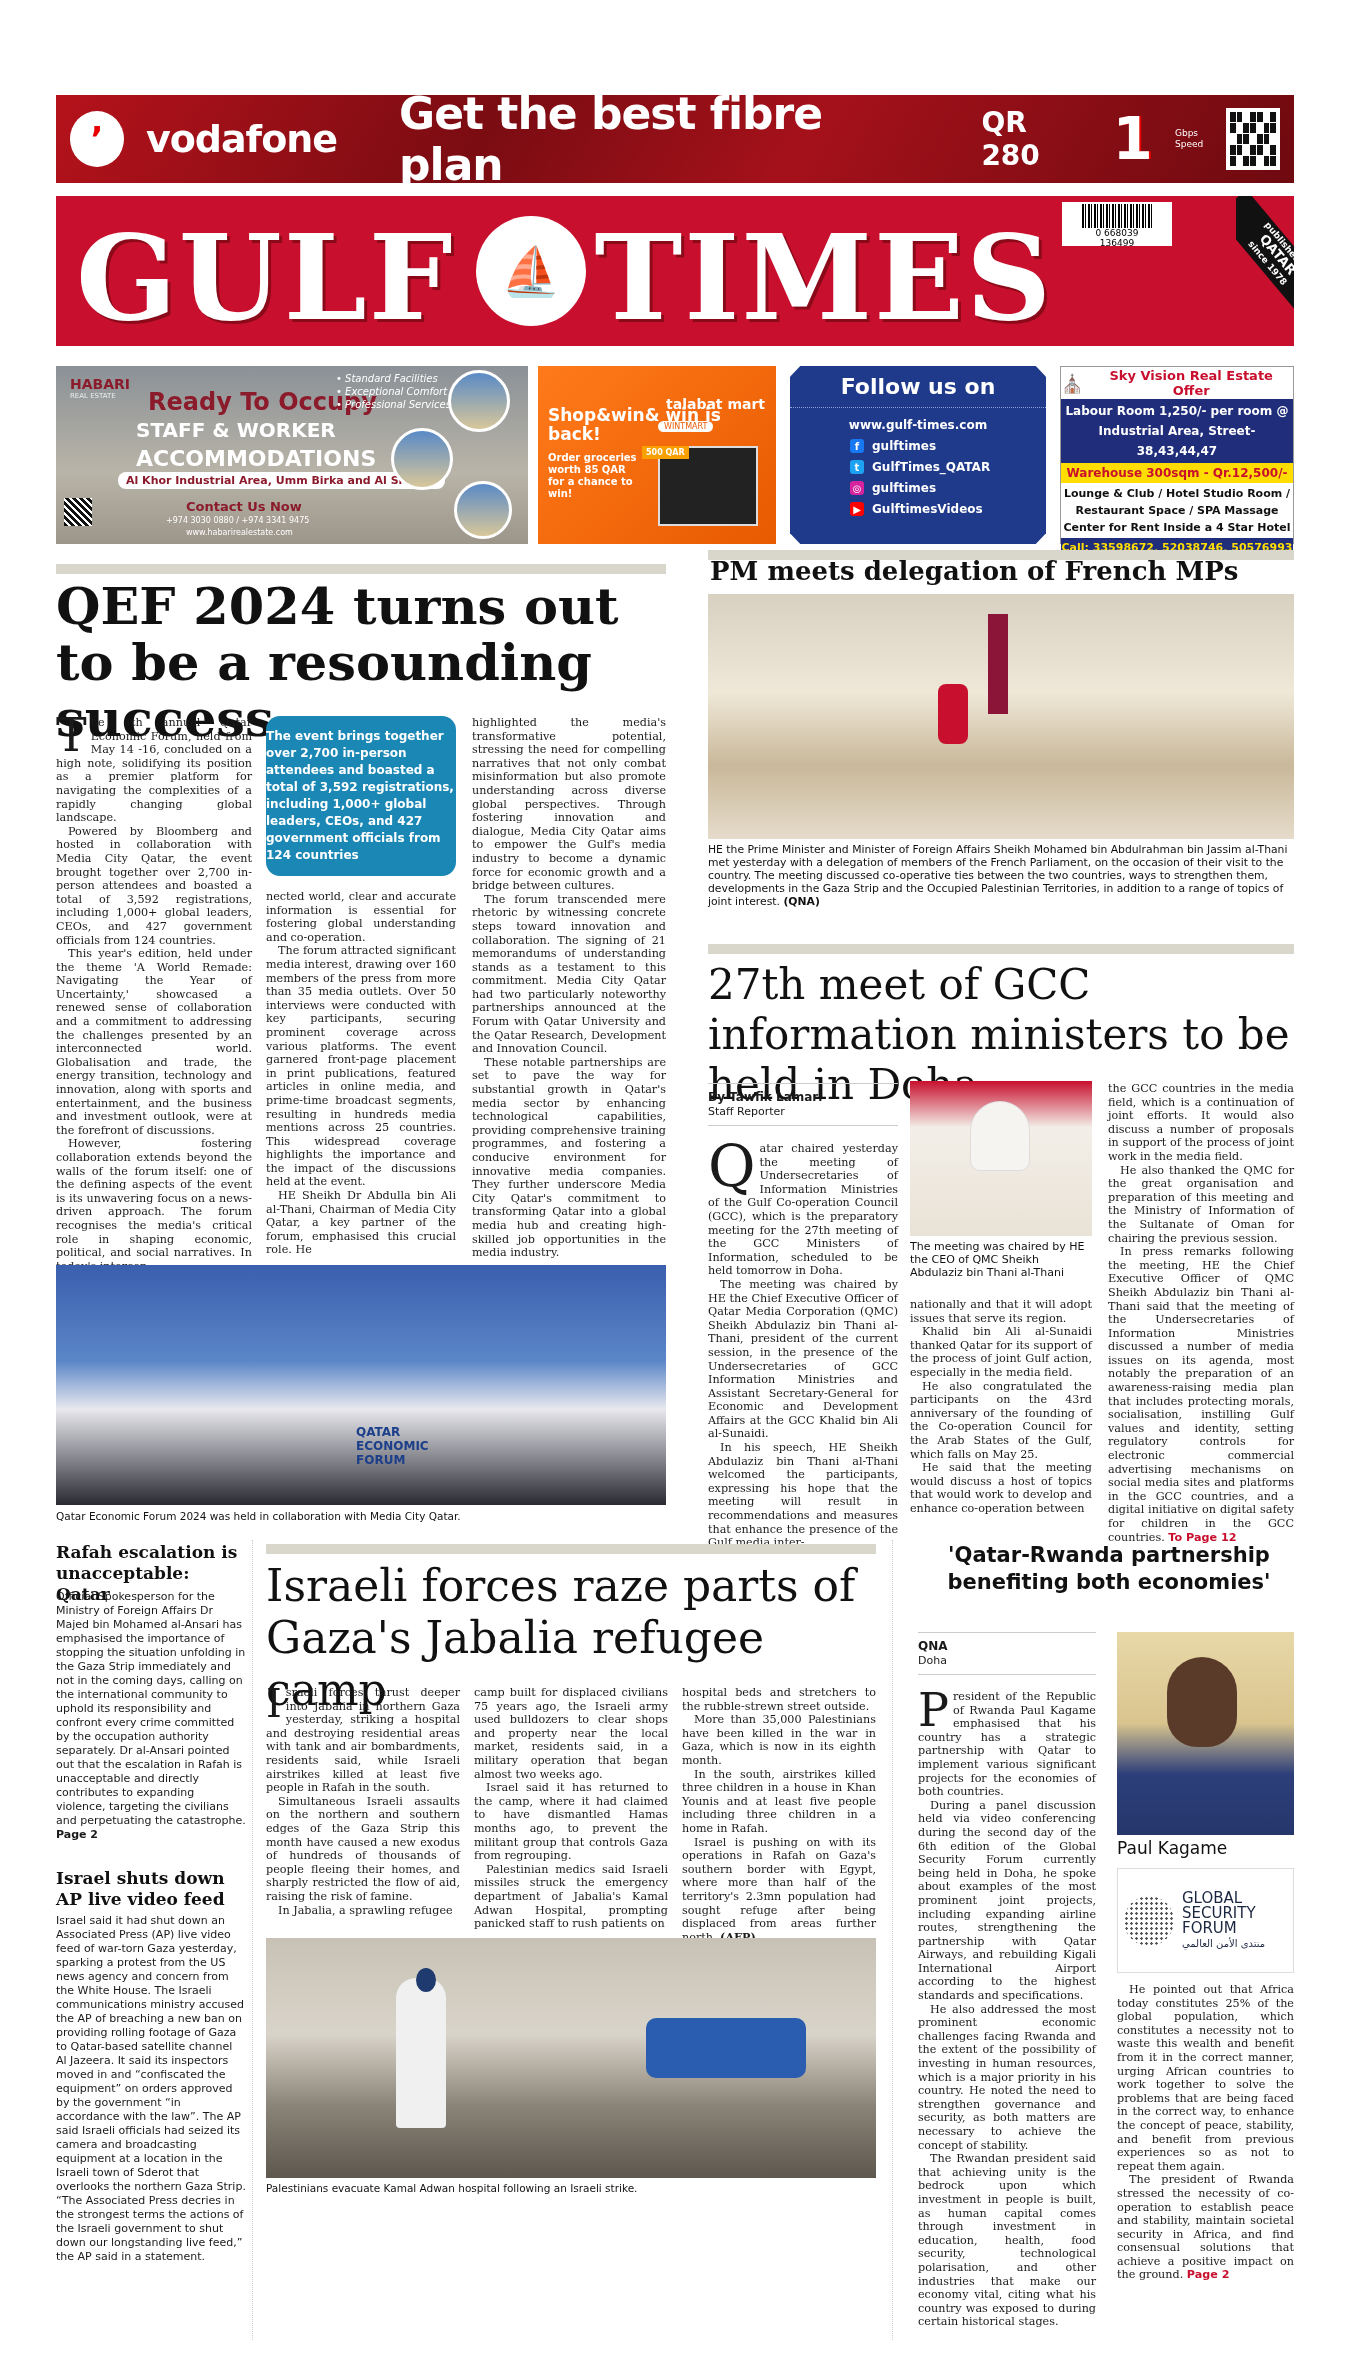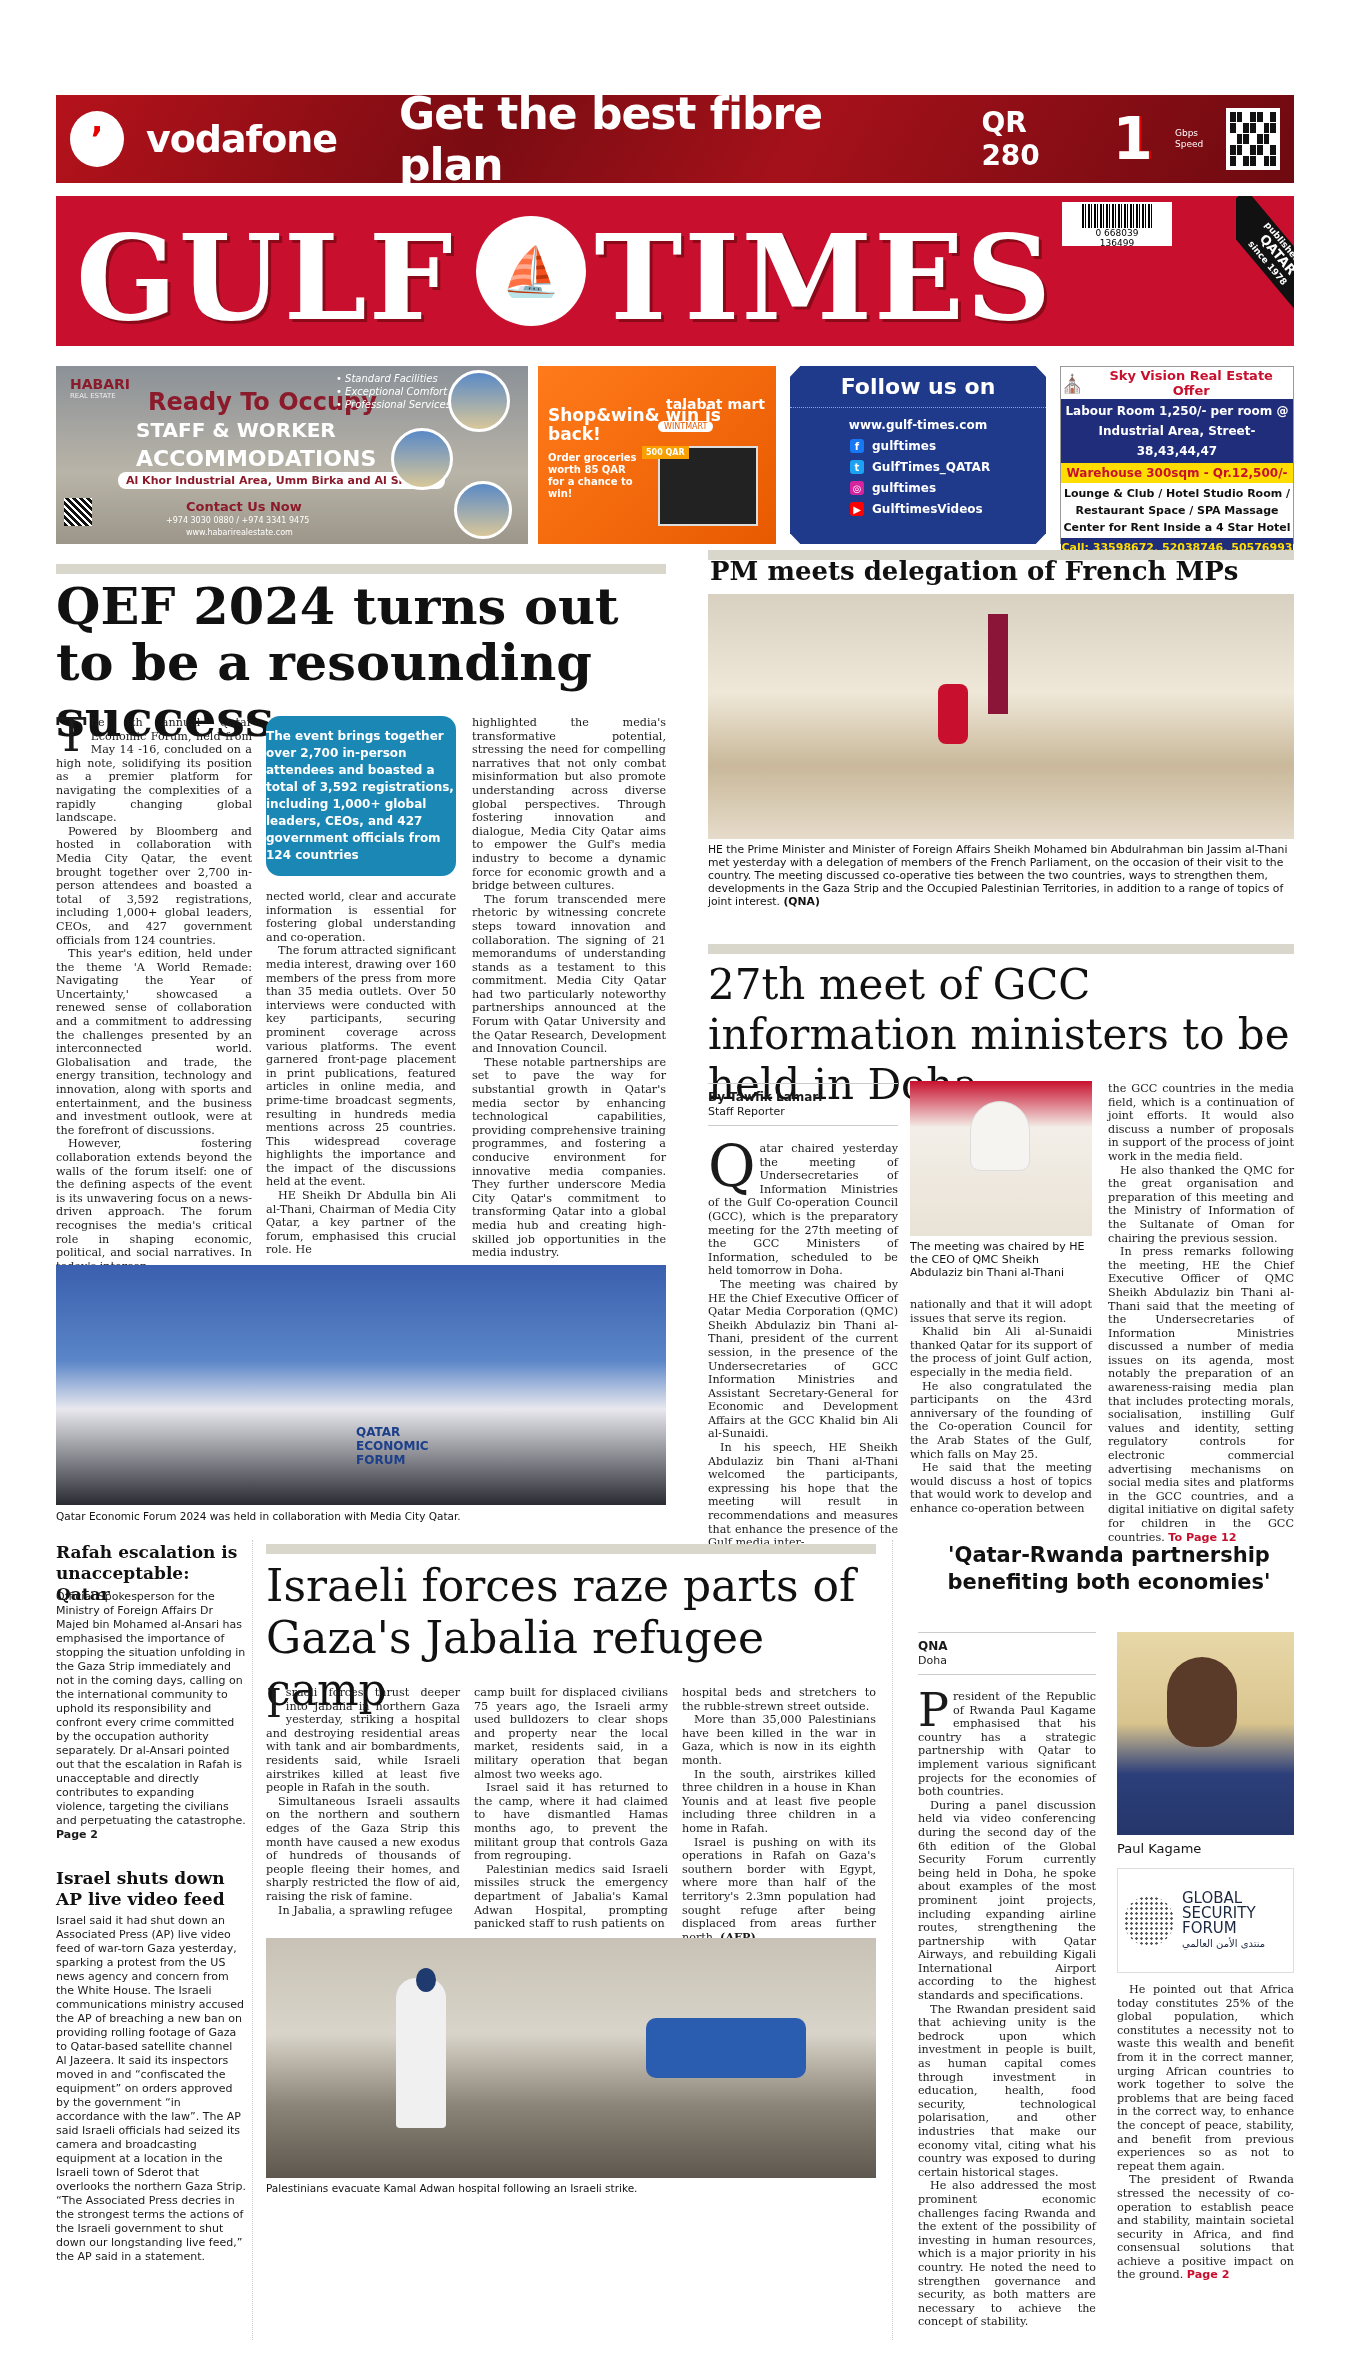--- a/index.html
+++ b/index.html
@@ -310,27 +310,27 @@
 <div class="vrule" style="left:892px;top:1540px;height:800px"></div>
 
 <h2 class="abs sans-hl" style="left:914px;top:1542px;width:390px;font-size:21px;line-height:27px;text-align:center">'Qatar-Rwanda partnership benefiting both economies'</h2>
 <div class="abs byline" style="left:918px;top:1632px;width:178px">
   <b>QNA</b><br>
   <span>Doha</span>
 </div>
 <div class="abs body-text" style="left:918px;top:1690px;width:178px">
   <p class="first"><span class="drop" style="font-size:46px;line-height:40px">P</span><span>resident of the Republic of Rwanda Paul Kagame emphasised that his country has a strategic partnership with Qatar to implement various significant projects for the economies of both countries.</span></p>
   <p>During a panel discussion held via video conferencing during the second day of the 6th edition of the Global Security Forum currently being held in Doha, he spoke about examples of the most prominent joint projects, including expanding airline routes, strengthening the partnership with Qatar Airways, and rebuilding Kigali International Airport according to the highest standards and specifications.</p>
+  <p>He also addressed the most prominent economic challenges facing Rwanda and the extent of the possibility of investing in human resources, which is a major priority in his country. He noted the need to strengthen governance and security, as both matters are necessary to achieve the concept of stability.</p>
   <p>The Rwandan president said that achieving unity is the bedrock upon which investment in people is built, as human capital comes through investment in education, health, food security, technological polarisation, and other industries that make our economy vital, citing what his country was exposed to during certain historical stages.</p>
-  <p>He also addressed the most prominent economic challenges facing Rwanda and the extent of the possibility of investing in human resources, which is a major priority in his country. He noted the need to strengthen governance and security, as both matters are necessary to achieve the concept of stability.</p>
 </div>
 <div class="photo" style="left:1117px;top:1632px;width:177px;height:203px;background:linear-gradient(180deg,#e8d8a8 0%,#d9c48e 45%,#2d3f7a 70%,#25366b 100%)">
   <div style="position:absolute;left:50px;top:25px;width:70px;height:90px;background:#5a3a28;border-radius:35px 35px 30px 30px"></div>
 </div>
-<div class="caption" style="left:1117px;top:1842px;width:177px;font-size:13px">Paul Kagame</div>
+<div class="caption" style="left:1117px;top:1842px;width:177px;font-size:17px">Paul Kagame</div>
 <div class="abs" style="left:1117px;top:1868px;width:177px;height:105px;border:1px solid #ddd;display:flex;align-items:center;gap:8px;padding:6px">
   <div style="width:50px;height:50px;border-radius:50%;background:radial-gradient(circle,#555 1px,transparent 1.5px) 0 0/5px 5px;"></div>
   <div style="font-family:'DejaVu Sans',sans-serif;color:#1a2540;font-size:15px;line-height:15px">
     <div>GLOBAL</div>
     <div>SECURITY</div>
     <div>FORUM</div>
     <div style="font-size:10px">منتدى الأمن العالمي</div>
   </div>
 </div>
 <div class="abs body-text" style="left:1117px;top:1983px;width:177px">

